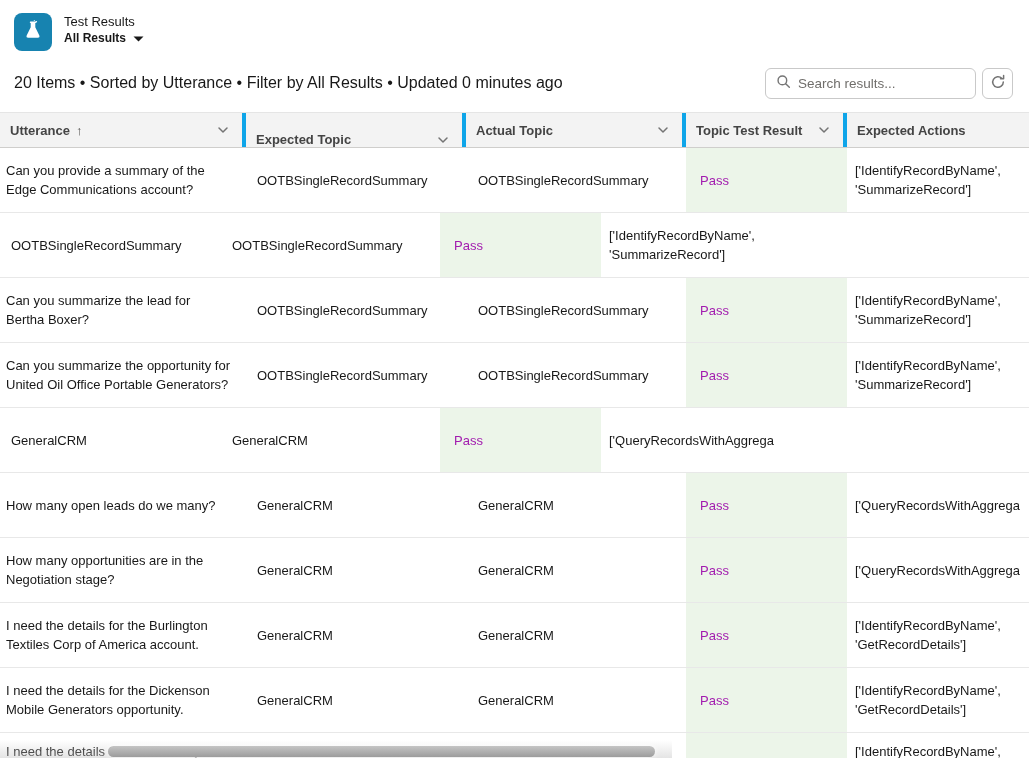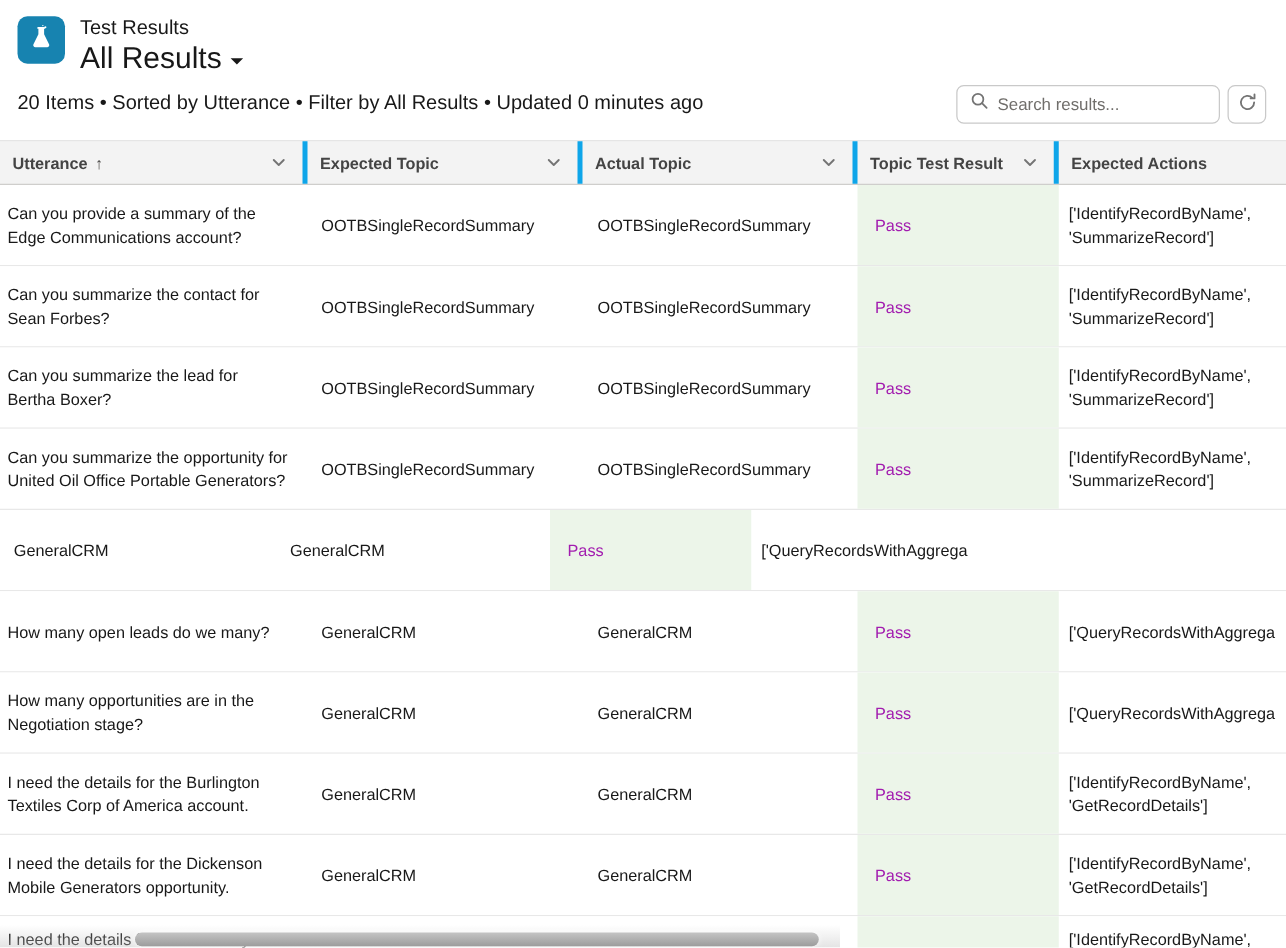--- a/index.html
+++ b/index.html
@@ -21,27 +21,27 @@
     gap: 12px;
   }
   .object-icon {
     width: 38px; height: 38px;
     border-radius: 8px;
     background: #1783b0;
     display: flex; align-items: center; justify-content: center;
     flex: 0 0 auto;
   }
   .titles { display: flex; flex-direction: column; gap: 1px; padding-top: 1px; }
-  .object-label { font-size: 16px; color: #181818; }
+  .object-label { font-size: 13px; color: #181818; }
   .view-selector {
     display: flex; align-items: center; gap: 7px;
     background: none; border: none; cursor: pointer;
     font-family: inherit;
   }
-  .view-label { font-size: 24px; font-weight: 400; color: #181818; }
+  .view-label { font-size: 12px; font-weight: 700; color: #181818; }
 
   
   .toolbar {
     height: 52px;
     padding: 0 16px 6px 14px;
     display: flex; align-items: center; justify-content: space-between;
   }
   .list-summary { font-size: 16px; color: #181818; }
   .toolbar-right { display: flex; align-items: center; gap: 6px; }
   .search-box {
@@ -79,21 +79,21 @@
     padding: 0 12px 0 10px;
     border-right: 4px solid #0ea5e9;
     cursor: pointer;
   }
   .th:last-child { border-right: none; }
   .th .label { white-space: nowrap; }
   .th .sort-glyph { margin-left: 6px; font-weight: 400; color: #514f4d; font-size: 13px; }
   .th .menu { margin-left: auto; display: flex; align-items: center; padding-left: 8px; }
 
   .c0 { width: 246px; }
-  .c1 { width: 220px; }
+  .c1 { width: 220px; align-items: flex-end; }
   .c2 { width: 220px; }
   .c3 { width: 161px; }
   .c4 { width: 200px; }
 
   .tr {
     display: flex;
     height: 65px;
     border-bottom: 1px solid #e8e8e8;
     background: #fff;
   }
@@ -224,21 +224,20 @@
 
     <div class="tr">
       <div class="td c0">Can you provide a summary of the Edge Communications account?</div>
       <div class="td c1">OOTBSingleRecordSummary</div>
       <div class="td c2">OOTBSingleRecordSummary</div>
       <div class="td c3">Pass</div>
       <div class="td c4">['IdentifyRecordByName', 'SummarizeRecord']</div>
     </div>
 
     <div class="tr">
-      <div class="td c0">Can you summarize the contact for Sean Forbes?</div>
       <div class="td c1">OOTBSingleRecordSummary</div>
       <div class="td c2">OOTBSingleRecordSummary</div>
       <div class="td c3">Pass</div>
       <div class="td c4">['IdentifyRecordByName', 'SummarizeRecord']</div>
     </div>
 
     <div class="tr">
       <div class="td c0">Can you summarize the lead for Bertha Boxer?</div>
       <div class="td c1">OOTBSingleRecordSummary</div>
       <div class="td c2">OOTBSingleRecordSummary</div>

